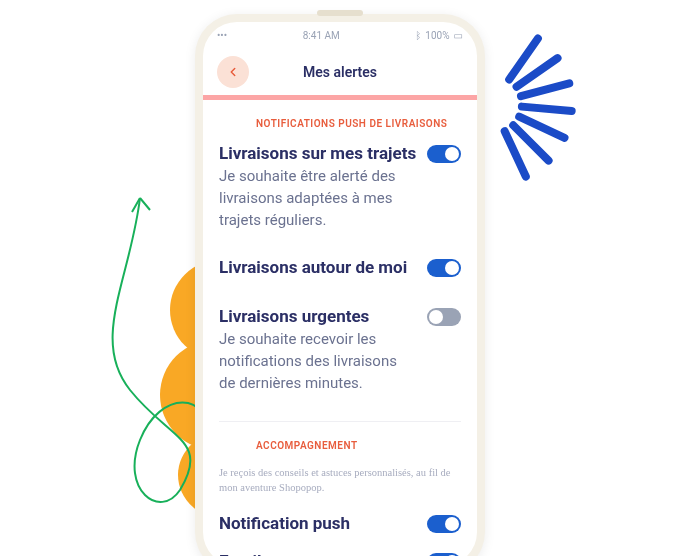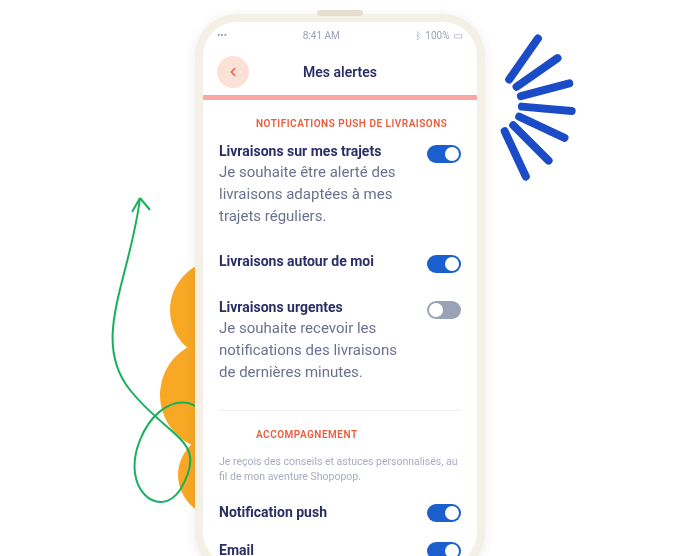--- a/index.html
+++ b/index.html
@@ -134,31 +134,32 @@
     color: #E85D3D;
     font-weight: 600;
     margin-bottom: 14px;
     padding-left: 37px;
   }
   .section-desc {
     font-size: 10.5px;
     color: #A7ACBF;
     line-height: 1.45;
     margin-bottom: 18px;
+    font-family: Liberation Serif, serif;
   }
   .row {
     display: flex;
     align-items: flex-start;
     justify-content: space-between;
     gap: 10px;
     margin-bottom: 26px;
   }
   .row-text { flex: 1; }
   .row-title {
-    font-size: 14px;
+    font-size: 17px;
     font-weight: 700;
     color: #2B2F65;
     margin-bottom: 3px;
   }
   .row-desc {
     font-size: 15px;
     color: #6B7290;
     line-height: 1.45;
   }
   .toggle {

